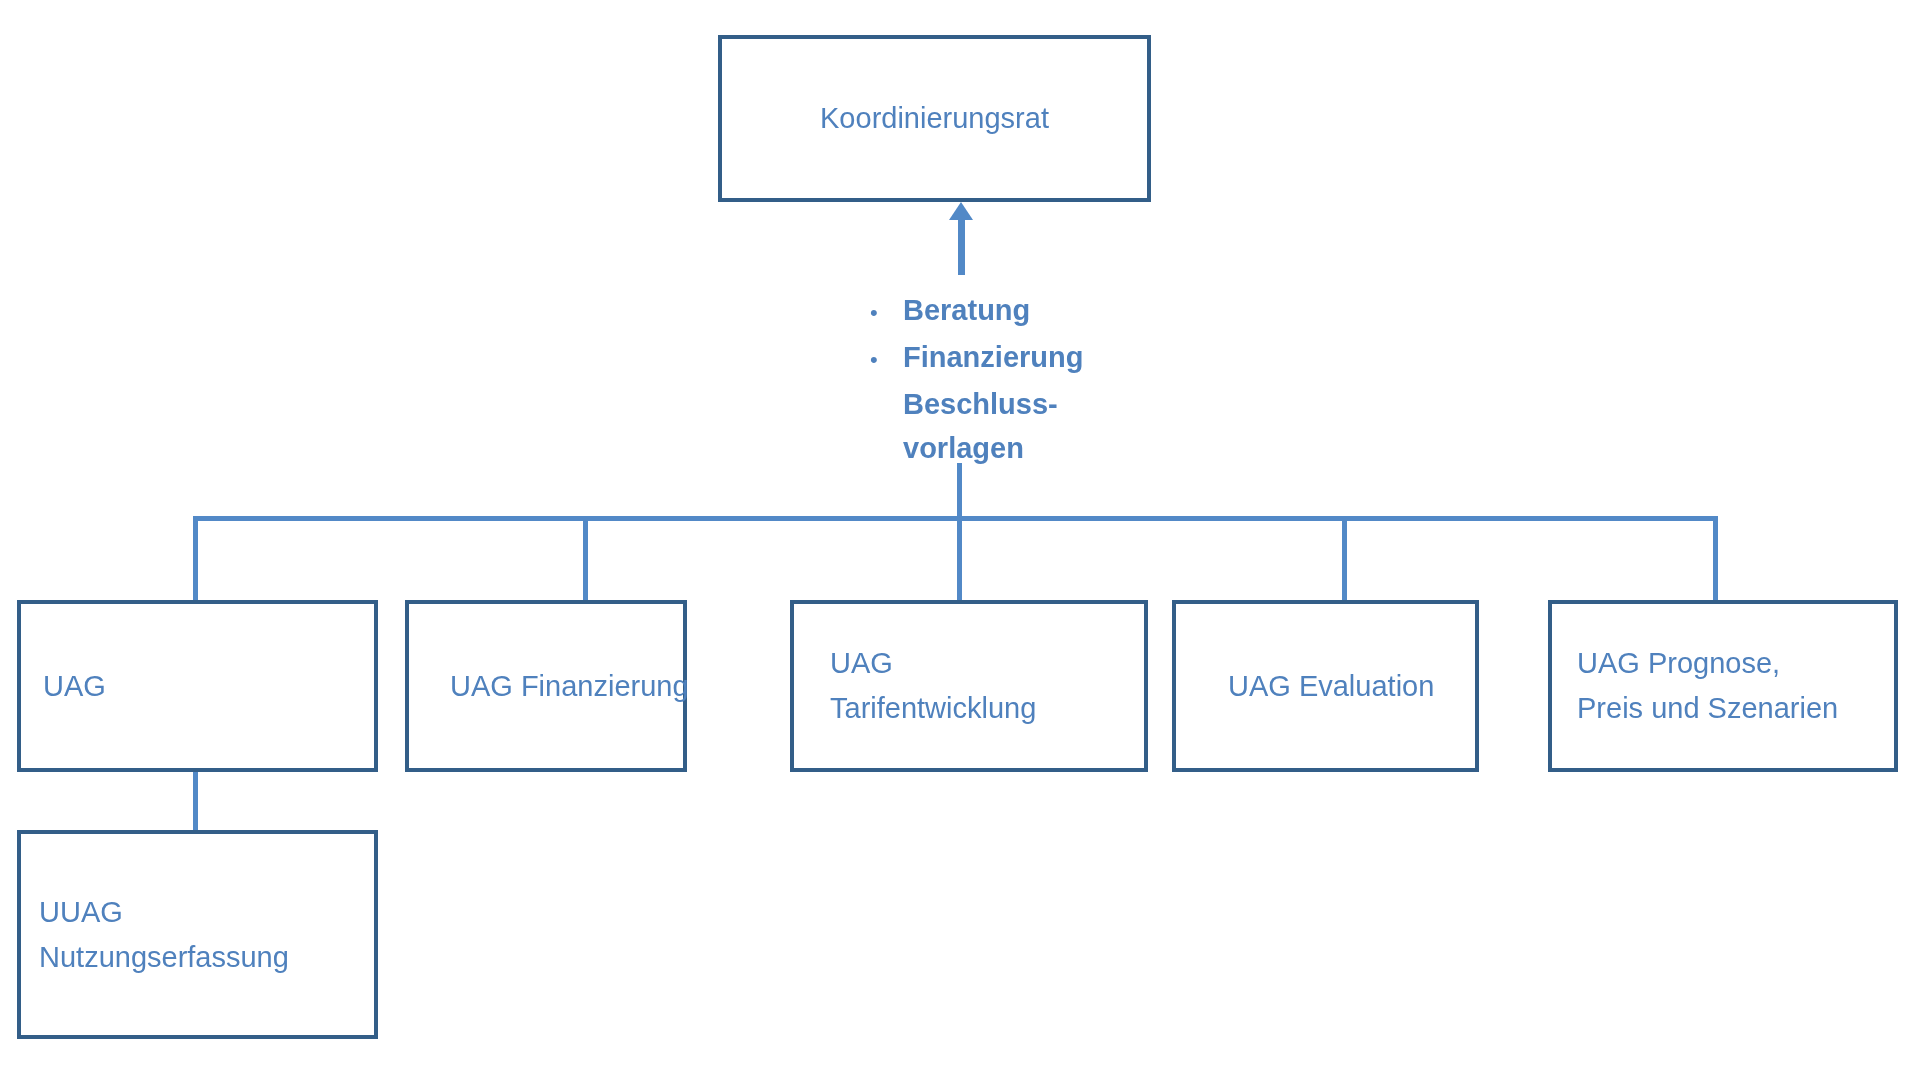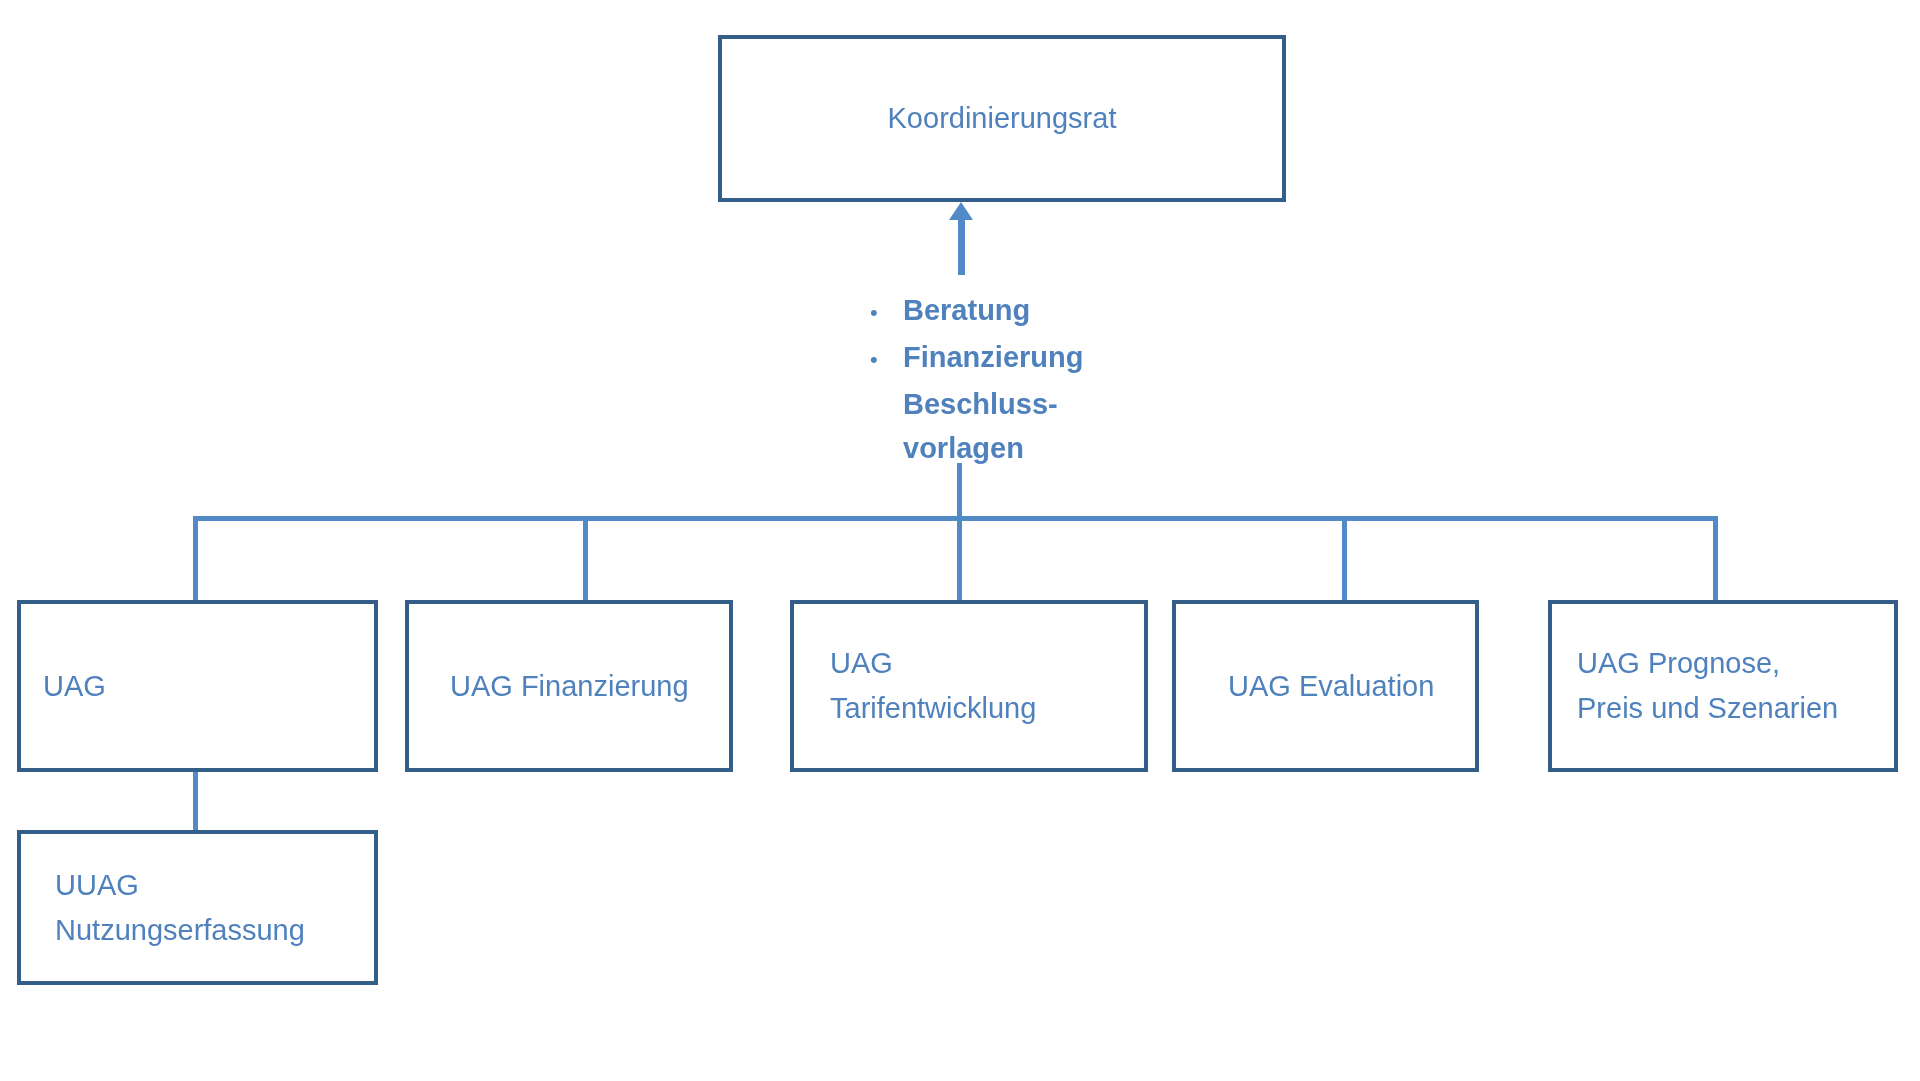--- a/index.html
+++ b/index.html
@@ -24,21 +24,21 @@
     background: var(--background);
     display: flex;
     flex-direction: column;
     justify-content: center;
     color: var(--label-text);
     font-size: 29px;
     line-height: 45px;
   }
   .box .line { white-space: nowrap; }
   .root-box {
-    left: 718px; top: 35px; width: 568px; height: 167px;
+    left: 718px; top: 35px; width: 433px; height: 167px;
     align-items: center; text-align: center;
   }
   
   .conn { position: absolute; background: var(--connector); }
   .arrow-shaft { left: 958px; top: 219px; width: 7px; height: 56px; }
   .arrow-head {
     position: absolute; left: 949px; top: 202px;
     width: 0; height: 0;
     border-left: 12px solid transparent;
     border-right: 12px solid transparent;
@@ -60,25 +60,25 @@
   .bullet-row { display: flex; align-items: baseline; }
   .bullet-glyph {
     width: 33px; flex: 0 0 33px;
     font-size: 22px; color: var(--label-text);
   }
   .bullet-spacer { width: 33px; flex: 0 0 33px; }
   .bullet-text { white-space: nowrap; font-weight: bold; }
   
   .child-box { top: 600px; height: 172px; }
   .box-1 { left: 17px;   width: 361px; padding-left: 22px; }
-  .box-2 { left: 405px;  width: 328px; padding-left: 41px; }
+  .box-2 { left: 405px;  width: 282px; padding-left: 41px; }
   .box-3 { left: 790px;  width: 358px; padding-left: 36px; }
   .box-4 { left: 1172px; width: 307px; padding-left: 52px; }
   .box-5 { left: 1548px; width: 350px; padding-left: 25px; }
-  .uuag-box { left: 17px; top: 830px; width: 361px; height: 155px; padding-left: 34px; }
+  .uuag-box { left: 17px; top: 830px; width: 361px; height: 209px; padding-left: 18px; }
 </style>
 </head>
 <body>
 
 <div id="stage">
 
   <div class="box root-box">
     <div class="line">Koordinierungsrat</div>
   </div>
 

